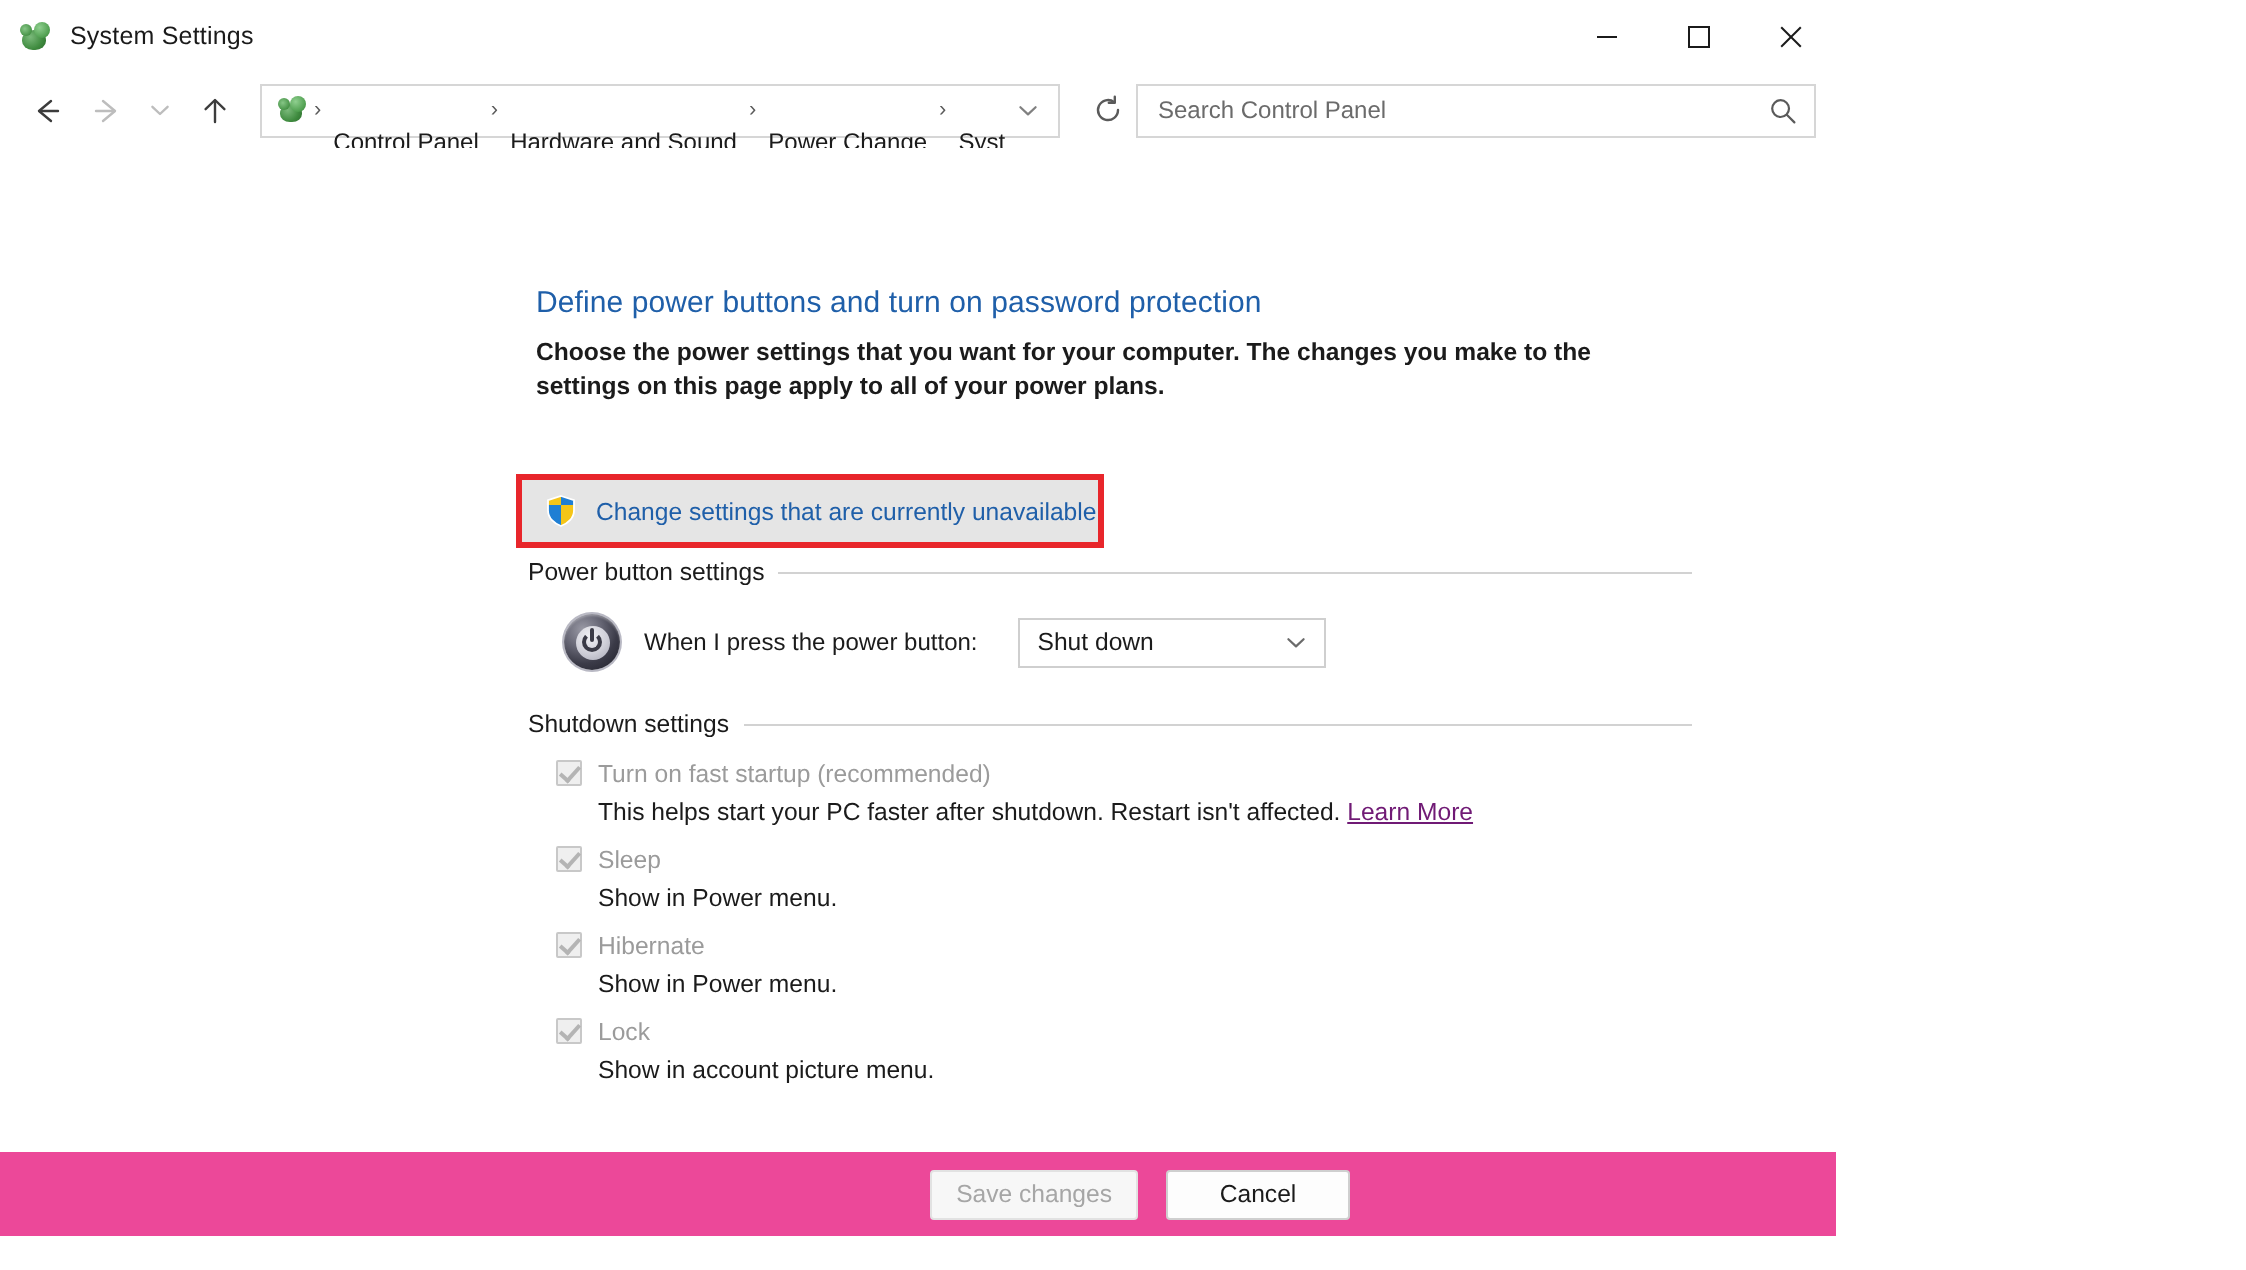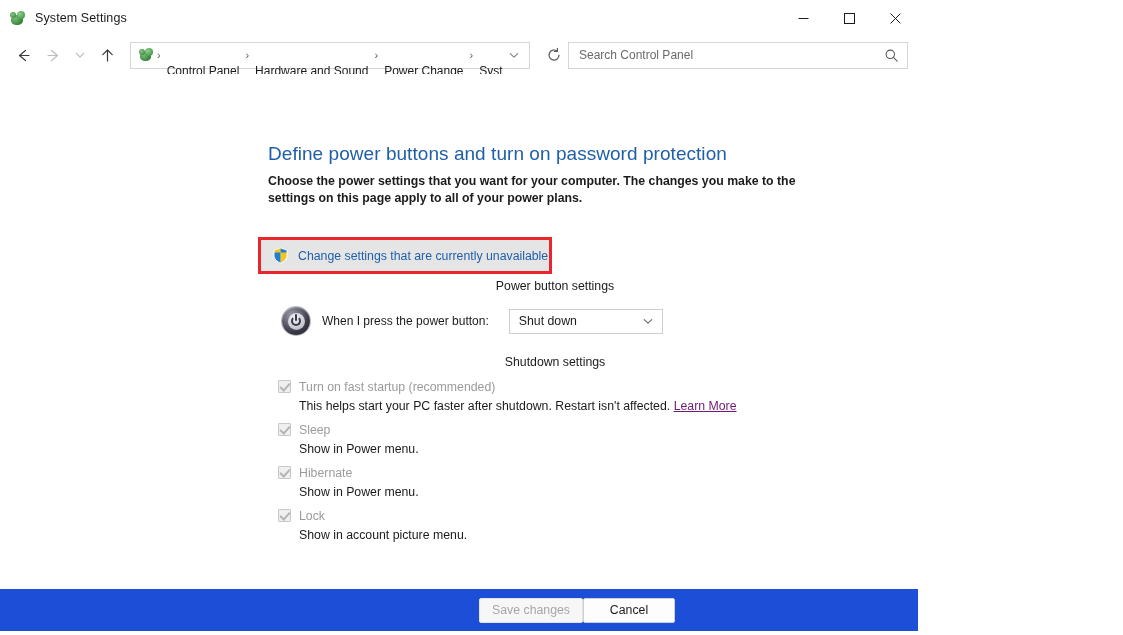--- a/index.html
+++ b/index.html
@@ -215,21 +215,21 @@
     overflow: hidden;
   }
   .page {
     position: absolute;
     left: 268px;
     top: 69px;
     width: 600px;
   }
 
   .page-title {
-    font-size: 19px;
+    font-size: 15px;
     color: #1f5fa9;
     font-weight: normal;
     letter-spacing: 0.05px;
     white-space: nowrap;
   }
   .page-desc {
     margin-top: 8px;
     font-size: 12.3px;
     color: #1b1b1b;
     line-height: 17px;
@@ -265,21 +265,20 @@
   }
 
   
   .group {
     position: absolute;
     left: -4px;
     width: 582px;
     display: flex;
     align-items: center;
     gap: 7px;
-    flex-direction: column;
   }
   .group-label {
     font-size: 12.3px;
     color: #1b1b1b;
     white-space: nowrap;
   }
   .group-rule {
     flex: 1 1 auto;
     height: 1px;
     background: #d2d2d2;
@@ -423,28 +422,29 @@
     position: absolute;
     left: 0;
     bottom: 42px;
     width: 100%;
     height: 1px;
     background: #e2e2e2;
   }
   .footer {
     position: absolute;
     left: 0;
-    bottom: 4px;
+    bottom: 17px;
     width: 100%;
     height: 42px;
     display: flex;
     align-items: center;
     justify-content: flex-end;
     padding-right: 243px;
-    background: #1d4ed8;
+    gap: 14px;
+    background: #ec4899;
   }
   .btn {
     min-width: 92px;
     height: 25px;
     padding: 0 12px;
     border: 1px solid #cfcfcf;
     background: #fdfdfd;
     font-family: "Liberation Sans", sans-serif;
     font-size: 12.3px;
     color: #1b1b1b;

